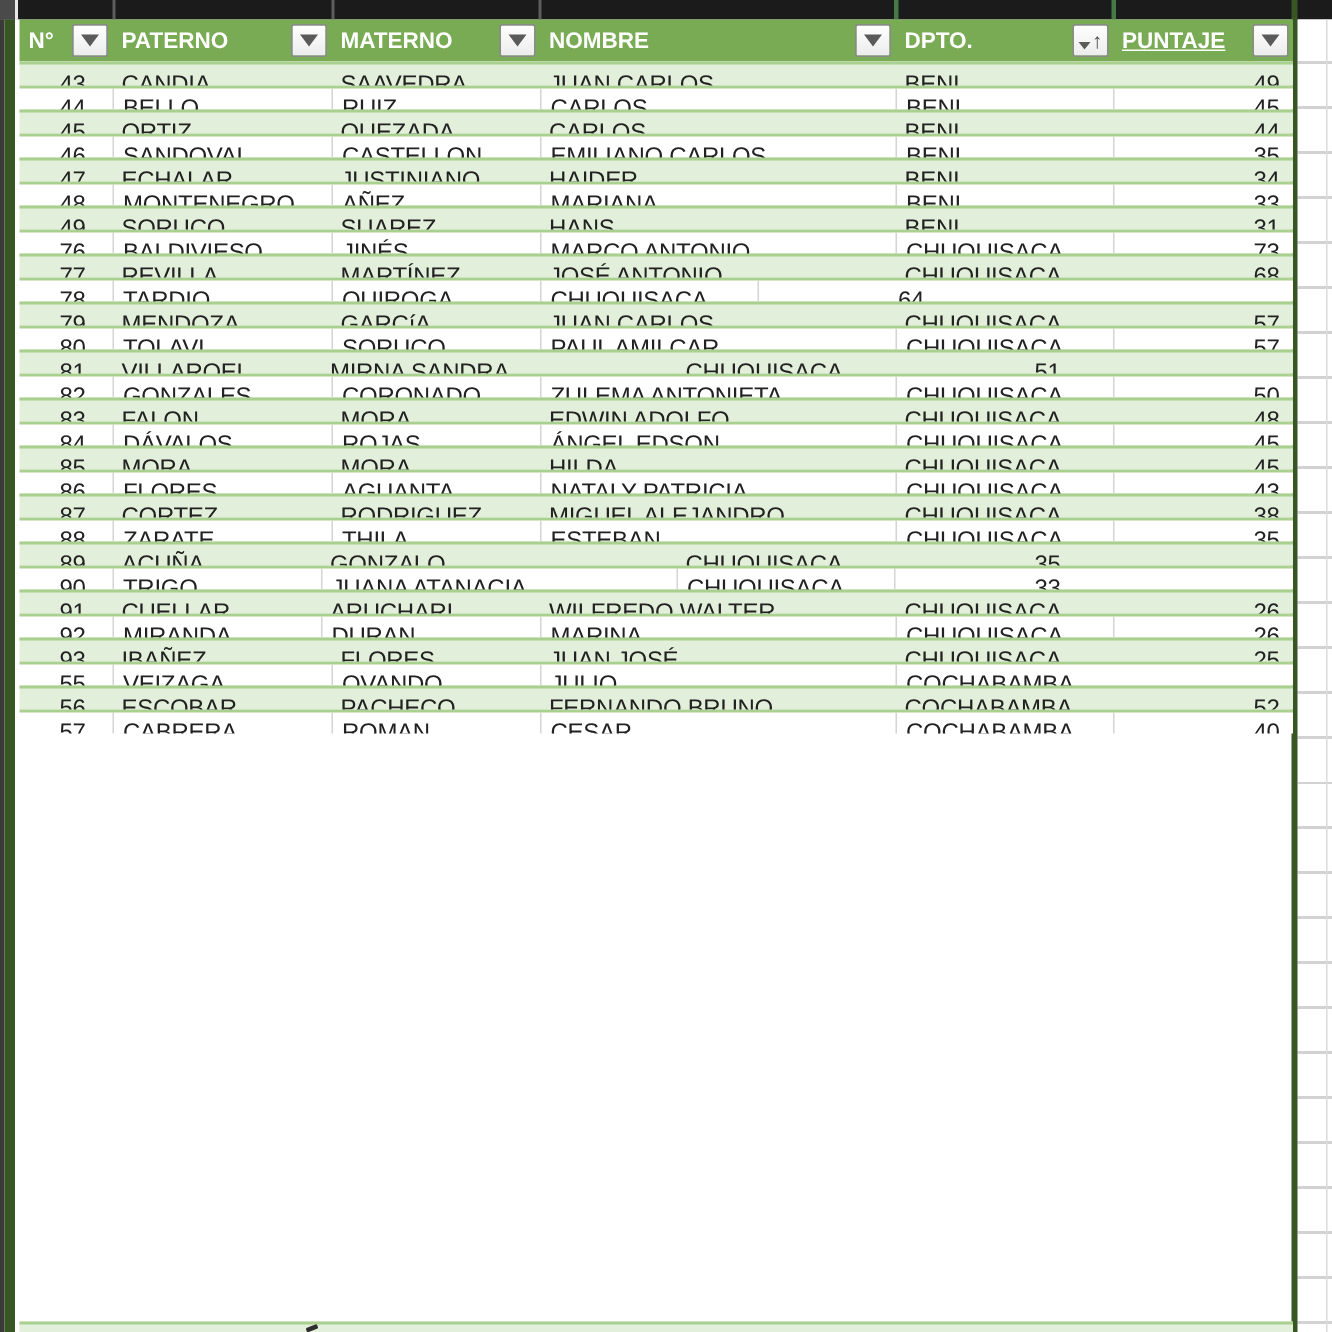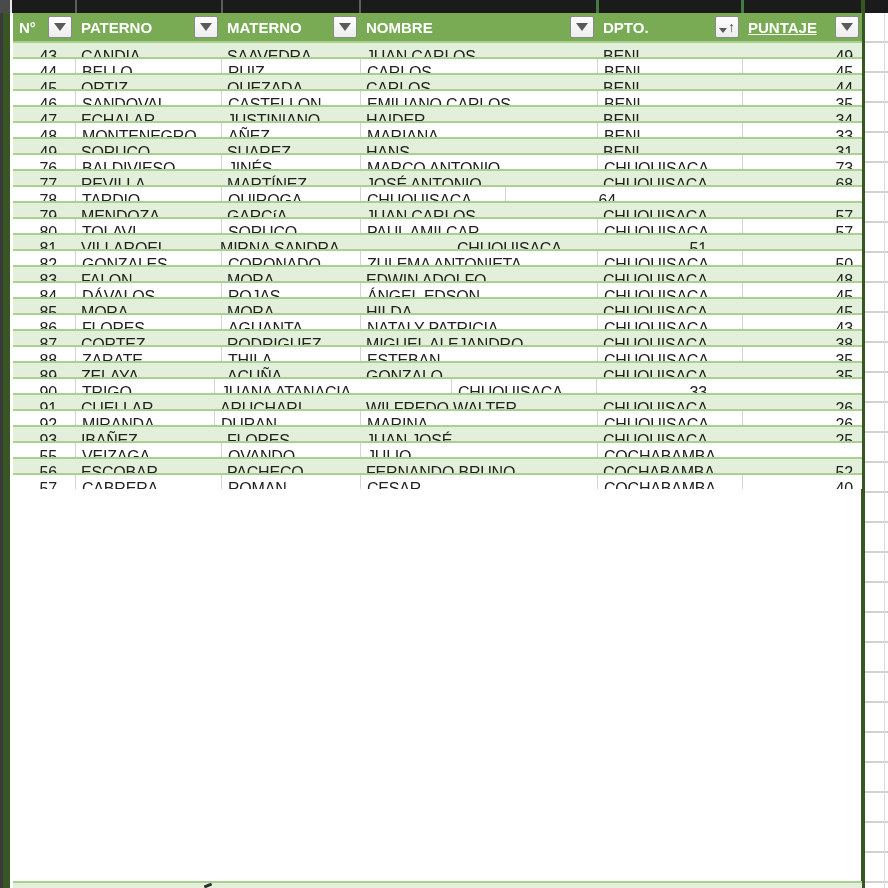--- a/index.html
+++ b/index.html
@@ -270,21 +270,20 @@
         <div class="row white">
           <div class="cell c0">88</div>
           <div class="cell c1">ZARATE</div>
           <div class="cell c2">THILA</div>
           <div class="cell c3">ESTEBAN</div>
           <div class="cell c4">CHUQUISACA</div>
           <div class="cell c5">35</div>
         </div>
         <div class="row band">
           <div class="cell c0">89</div>
-          <div class="cell c1">ZELAYA</div>
           <div class="cell c2">ACUÑA</div>
           <div class="cell c3">GONZALO</div>
           <div class="cell c4">CHUQUISACA</div>
           <div class="cell c5">35</div>
         </div>
         <div class="row white">
           <div class="cell c0">90</div>
           <div class="cell c2">TRIGO</div>
           <div class="cell c3">JUANA ATANACIA</div>
           <div class="cell c4">CHUQUISACA</div>

